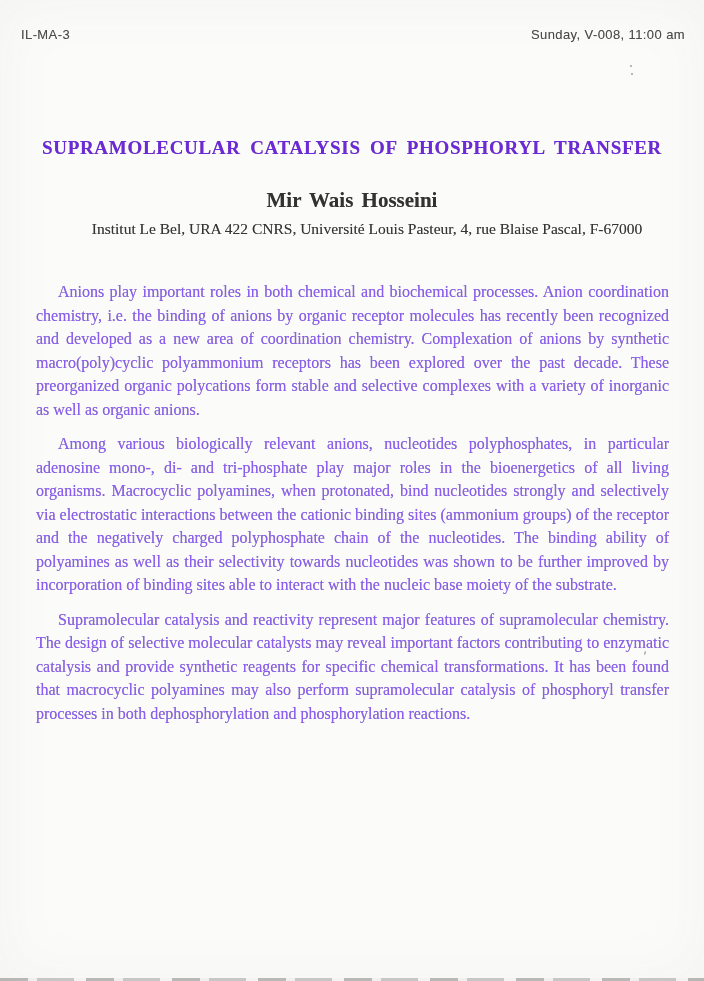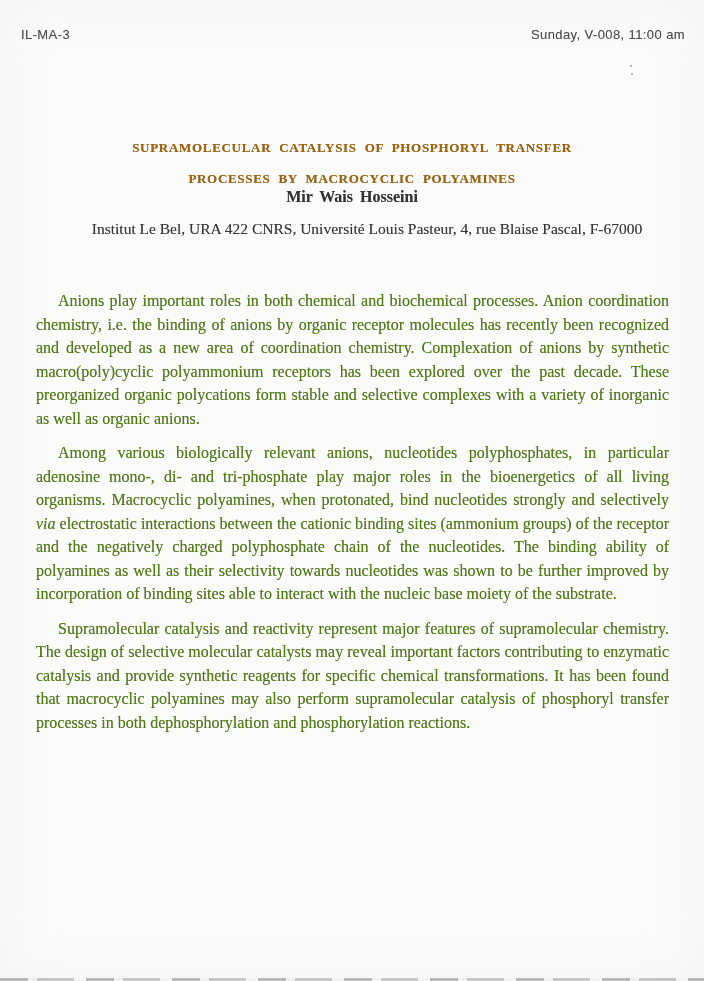--- a/index.html
+++ b/index.html
@@ -32,64 +32,63 @@
     color: #4d4c49;
     text-shadow: 0 0 0.6px rgba(77, 76, 73, 0.4);
   }
   .title {
     position: absolute;
     top: 132px;
     left: 0;
     right: 0;
     text-align: center;
     font-weight: bold;
-    font-size: 13px;
+    font-size: 19px;
     line-height: 31px;
     letter-spacing: 0.7px;
     word-spacing: 4px;
-    color: #a16207;
+    color: #6d28d9;
   }
   .author {
     position: absolute;
     top: 188px;
     left: 0;
     right: 0;
     text-align: center;
     font-weight: bold;
-    font-size: 16px;
+    font-size: 21px;
     word-spacing: 3px;
     color: #33322f;
   }
   .affiliation {
     position: absolute;
     top: 215px;
     left: 0;
     right: 0;
     text-align: center;
     font-size: 15.5px;
     line-height: 28px;
     color: #363532;
     padding-left: 30px;
   }
   .abstract {
     position: absolute;
-    top: 289px;
+    top: 280px;
     left: 36px;
     width: 633px;
     font-size: 16px;
     line-height: 23.5px;
     text-align: justify;
-    color: #4d7c0f;
+    color: #8b5cf6;
   }
   .abstract p {
     margin: 0 0 11px 0;
     text-indent: 22px;
   }
   .italic {
-    font-style: italic;
   }
   .artifact-colon {
     position: absolute;
     left: 630px;
     top: 65px;
     width: 2px;
     height: 2px;
     border-radius: 50%;
     background: #a3a29e;
     box-shadow: 1px 8px 0 #a3a29e;
@@ -131,21 +130,20 @@
 
   <div class="header">
     <span>IL-MA-3</span>
     <span>Sunday, V-008, 11:00 am</span>
   </div>
 
   <div class="artifact-colon"></div>
 
   <div class="title">
     <div>SUPRAMOLECULAR CATALYSIS OF PHOSPHORYL TRANSFER</div>
-    <div>PROCESSES BY MACROCYCLIC POLYAMINES</div>
   </div>
 
   <div class="author">Mir Wais Hosseini</div>
 
   <div class="affiliation">
     <div>Institut Le Bel, URA 422 CNRS, Université Louis Pasteur, 4, rue Blaise Pascal, F-67000</div>
   </div>
 
   <div class="abstract">
       <p><span>Anions play important roles in both chemical and biochemical processes. Anion coordination chemistry, i.e. the binding of anions by organic receptor molecules has recently been recognized and developed as a new area of coordination chemistry. Complexation of anions by synthetic macro(poly)cyclic polyammonium receptors has been explored over the past decade. These preorganized organic polycations form stable and selective complexes with a variety of inorganic as well as organic anions.</span></p>

